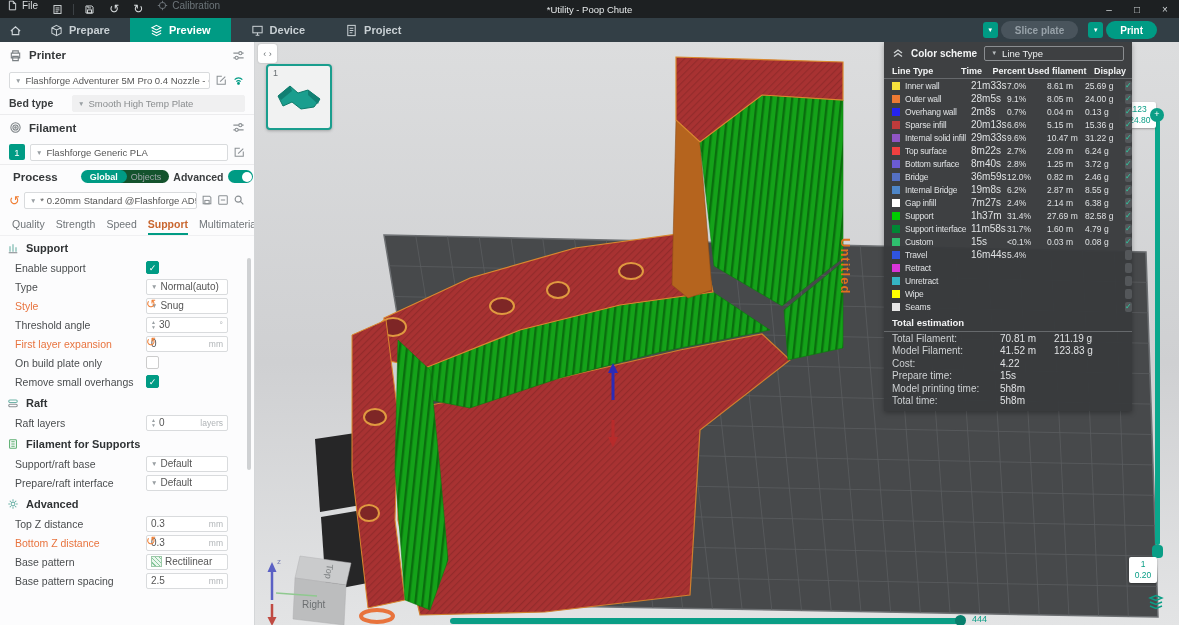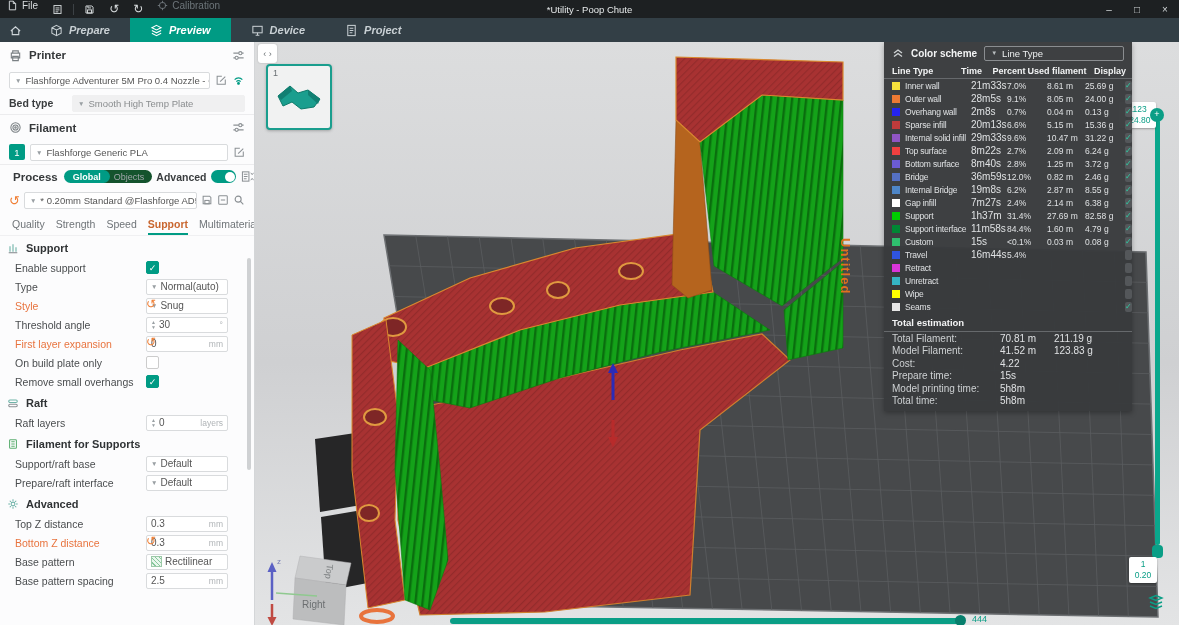--- a/index.html
+++ b/index.html
@@ -13,21 +13,21 @@
   .iconbtn { display:flex; align-items:center; justify-content:center; padding:0 7px; height:100%; }
   .tb-sep { width:1px; height:11px; background:#3c4145; margin:0 3px; }
   .calib { color:#6d757a; }
   .win-controls { margin-left:auto; display:flex; z-index:2; }
   .win-btn { width:28px; height:18px; display:flex; align-items:center; justify-content:center; color:#cfd3d5; font-size:10px; }
   .uglyph { font-size:12px; line-height:1; }
 
   
   .toolbar { position:absolute; top:18px; left:0; right:0; height:24px; background:#333f46; display:flex; align-items:center; z-index:40; }
   .home-btn { width:30px; height:100%; display:flex; align-items:center; justify-content:center; color:#cdd4d8; }
-  .tool-tab { display:flex; align-items:center; gap:6px; height:100%; padding:0 20px; color:#c9d0d4; font-size:11px; font-weight:bold;font-style:italic; }
+  .tool-tab { display:flex; align-items:center; gap:6px; height:100%; padding:0 20px; color:#c9d0d4; font-size:11px; font-weight:bold; }
   .tool-tab.on { background:#009b84; color:#fff; }
   .tb-right { margin-left:auto; display:flex; align-items:center; gap:3px; padding-right:22px; }
   .chev-pill { width:15px; height:16px; border-radius:3px; background:#009b84; color:#fff; font-size:6px; display:flex; align-items:center; justify-content:center; }
   .pill { height:18px; border-radius:9px; padding:0 14px; font-size:10px; font-weight:bold; display:flex; align-items:center; }
   .pill.disabled { background:#49545c; color:#97a1a8; margin-right:7px; }
   .pill.primary { background:#009b84; color:#fff; }
 
   
   .sidebar { position:absolute; top:42px; left:0; width:255px; bottom:0; background:#fcfcfd; border-right:1px solid #d4d6d8; z-index:30; overflow:hidden; }
   .sec-head { display:flex; align-items:center; gap:7px; height:26px; padding:0 9px; font-weight:bold; font-size:11.5px; color:#35383a; border-top:1px solid #ececee; }
@@ -36,21 +36,21 @@
   .pr-row { display:flex; align-items:center; gap:5px; padding:0 9px; height:24px; }
   .sel { flex:1; height:17px; border:1px solid #d9dbdd; border-radius:2px; background:#fff; display:flex; align-items:center; gap:4px; padding:0 5px; font-size:9.5px; color:#555; overflow:hidden; white-space:nowrap; }
   .sel .chev { color:#9aa0a4; font-size:6.5px; flex:none; }
   .bed-row { height:22px; }
   .bed-label { font-size:10.5px; font-weight:bold; color:#3a3d3f; width:58px; flex:none; }
   .sel.gray { background:#f0f0f1; border-color:#f0f0f1; color:#8a8d8f; }
   .badge1 { width:16px; height:16px; border-radius:2px; background:#009b84; color:#fff; font-size:9.5px; display:flex; align-items:center; justify-content:center; flex:none; }
   .ic-gray { color:#8b9094; display:flex; align-items:center; flex:none; }
   .ic-teal { color:#009b84; display:flex; align-items:center; flex:none; }
   .proc-head { display:flex; align-items:center; gap:4px; height:24px; padding:0 9px; border-top:1px solid #ececee; }
-  .proc-title { font-weight:bold; font-size:11.5px; color:#35383a; margin-right:2px; }
+  .proc-title { font-weight:bold; font-size:11.5px; color:#35383a; margin-right:19px; }
   .seg { display:flex; align-items:center; }
   .seg-on { background:#009b84; color:#fff; border-radius:8px; padding:1.5px 9px; font-size:9px; font-weight:bold; position:relative; z-index:1; }
   .seg-off { background:#14532d; color:#a0a6aa; border-radius:0 8px 8px 0; padding:1.5px 8px 1.5px 11px; margin-left:-7px; font-size:9px; }
   .adv-wrap { margin-left:auto; display:flex; align-items:center; gap:5px; }
   .adv-label { font-size:10.5px; font-weight:bold; color:#3a3d3f; }
   .toggle { width:25px; height:13px; border-radius:7px; background:#009b84; position:relative; }
   .toggle .knob { position:absolute; right:1.5px; top:1.5px; width:10px; height:10px; border-radius:50%; background:#fff; }
   .preset-row { display:flex; align-items:center; gap:4px; padding:0 9px; height:24px; }
   .undo-ic { color:#f07f35; font-size:13px; line-height:1; flex:none; }
   .ptabs { display:flex; gap:11px; padding:0 12px; height:24px; align-items:flex-end; font-size:10.5px; color:#6f7478; border-bottom:1px solid #f0f0f2; }
@@ -177,20 +177,26 @@
           <path d="M5 12 H9 M7 9.5 V12"></path>
         </svg>
       <span>Device</span>
     </div>
     <div class="tool-tab">
       <svg class="ic" width="13" height="13" viewBox="0 0 14 14" fill="none" stroke="currentColor" stroke-width="1.1">
           <rect x="3" y="1.5" width="8" height="11"></rect>
           <path d="M5 4.5 H9 M5 7 H9 M5 9.5 H8"></path>
         </svg>
       <span>Project</span>
+    </div>
+    <div class="tb-right">
+      <div class="chev-pill">▼</div>
+      <div class="pill disabled">Slice plate</div>
+      <div class="chev-pill">▼</div>
+      <div class="pill primary">Print</div>
     </div>
   </div>
 
   <div class="sidebar">
     <div class="sec-head">
       <svg class="ic ic-gray" width="13" height="13" viewBox="0 0 14 14" fill="none" stroke="#7a8084" stroke-width="1.2">
           <path d="M4 4.5 V2 H10 V4.5 M2.5 4.5 H11.5 V9.5 H2.5 Z M4 8 H10 V12.5 H4 Z"></path>
         </svg>
       <span>Printer</span>
       <span class="spacer"></span>
@@ -758,21 +764,21 @@
         <span class="ptime">1h37m</span>
         <span class="ppct">31.4%</span>
         <span class="plen">27.69 m</span>
         <span class="pwt">82.58 g</span>
         <span class="pchk on">✓</span>
       </div>
       <div class="prow">
         <span class="swatch" style="background: rgb(0, 135, 52);"></span>
         <span class="pname">Support interface</span>
         <span class="ptime">11m58s</span>
-        <span class="ppct">84.4%</span>
+        <span class="ppct">31.7%</span>
         <span class="plen">1.60 m</span>
         <span class="pwt">4.79 g</span>
         <span class="pchk on">✓</span>
       </div>
       <div class="prow">
         <span class="swatch" style="background: rgb(47, 191, 110);"></span>
         <span class="pname">Custom</span>
         <span class="ptime">15s</span>
         <span class="ppct">&lt;0.1%</span>
         <span class="plen">0.03 m</span>

